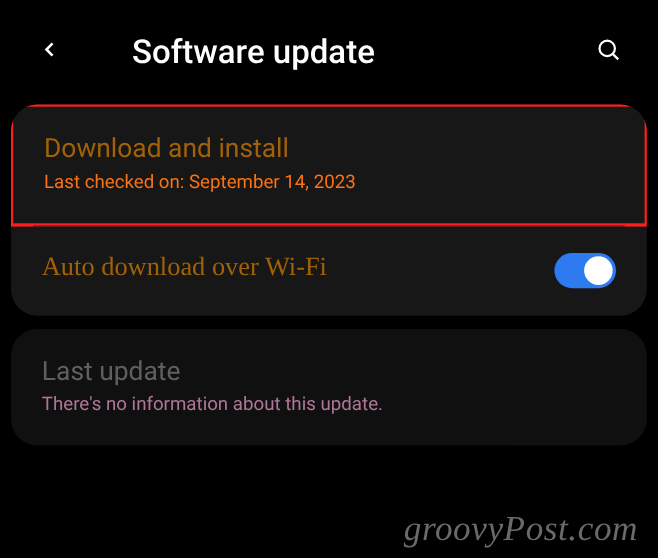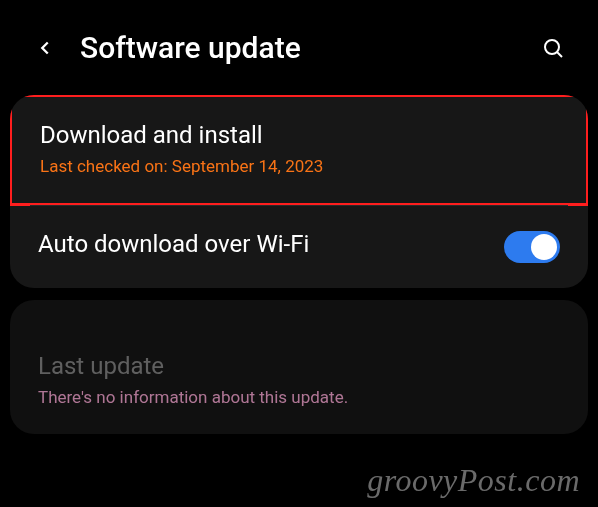--- a/index.html
+++ b/index.html
@@ -11,22 +11,22 @@
       width: 598px;
       height: 507px;
       background: #000;
       font-family: -apple-system, BlinkMacSystemFont, "Segoe UI", Roboto, sans-serif;
       color: #fff;
       overflow: hidden;
       position: relative;
     }
     .header {
       display: flex;
-      align-items: center;
       padding: 30px 30px 20px 30px;
+      gap: 40px;
     }
     .back-btn {
       width: 30px;
       height: 30px;
       display: flex;
       align-items: center;
       justify-content: center;
       cursor: pointer;
     }
     .title {
@@ -52,41 +52,42 @@
     .item {
       padding: 24px 28px;
     }
     .item-highlighted {
       border: 3px solid #ff1e1e;
       margin: -1px;
     }
     .item-title {
       font-size: 24px;
       font-weight: 400;
-      color: #ffffff;
+      color: #a16207;
       margin-bottom: 6px;
     }
     .item-subtitle {
       font-size: 17px;
       color: #f97316;
       line-height: 1.4;
     }
     .divider {
       height: 1px;
       background: #2a2a2a;
       margin: 0 20px;
     }
     .item-row {
       display: flex;
       align-items: center;
       justify-content: space-between;
     }
     .item-content {
       flex: 1;
       padding-right: 20px;
+      font-family: Liberation Serif, serif;
     }
     .toggle {
       width: 56px;
       height: 32px;
       background: #2d7bef;
       border-radius: 16px;
       position: relative;
       cursor: pointer;
       flex-shrink: 0;
     }
@@ -97,21 +98,20 @@
       border-radius: 50%;
       position: absolute;
       top: 3px;
       right: 3px;
     }
     .card-faded {
       opacity: 0.7;
     }
     .card-faded .item-title {
       color: #888;
-      margin-top: 28px;
     }
     .card-faded .item-subtitle {
       color: #f9a8d4;
     }
     .watermark {
       position: absolute;
       bottom: 8px;
       right: 18px;
       font-family: Georgia, 'Times New Roman', serif;
       font-style: italic;

